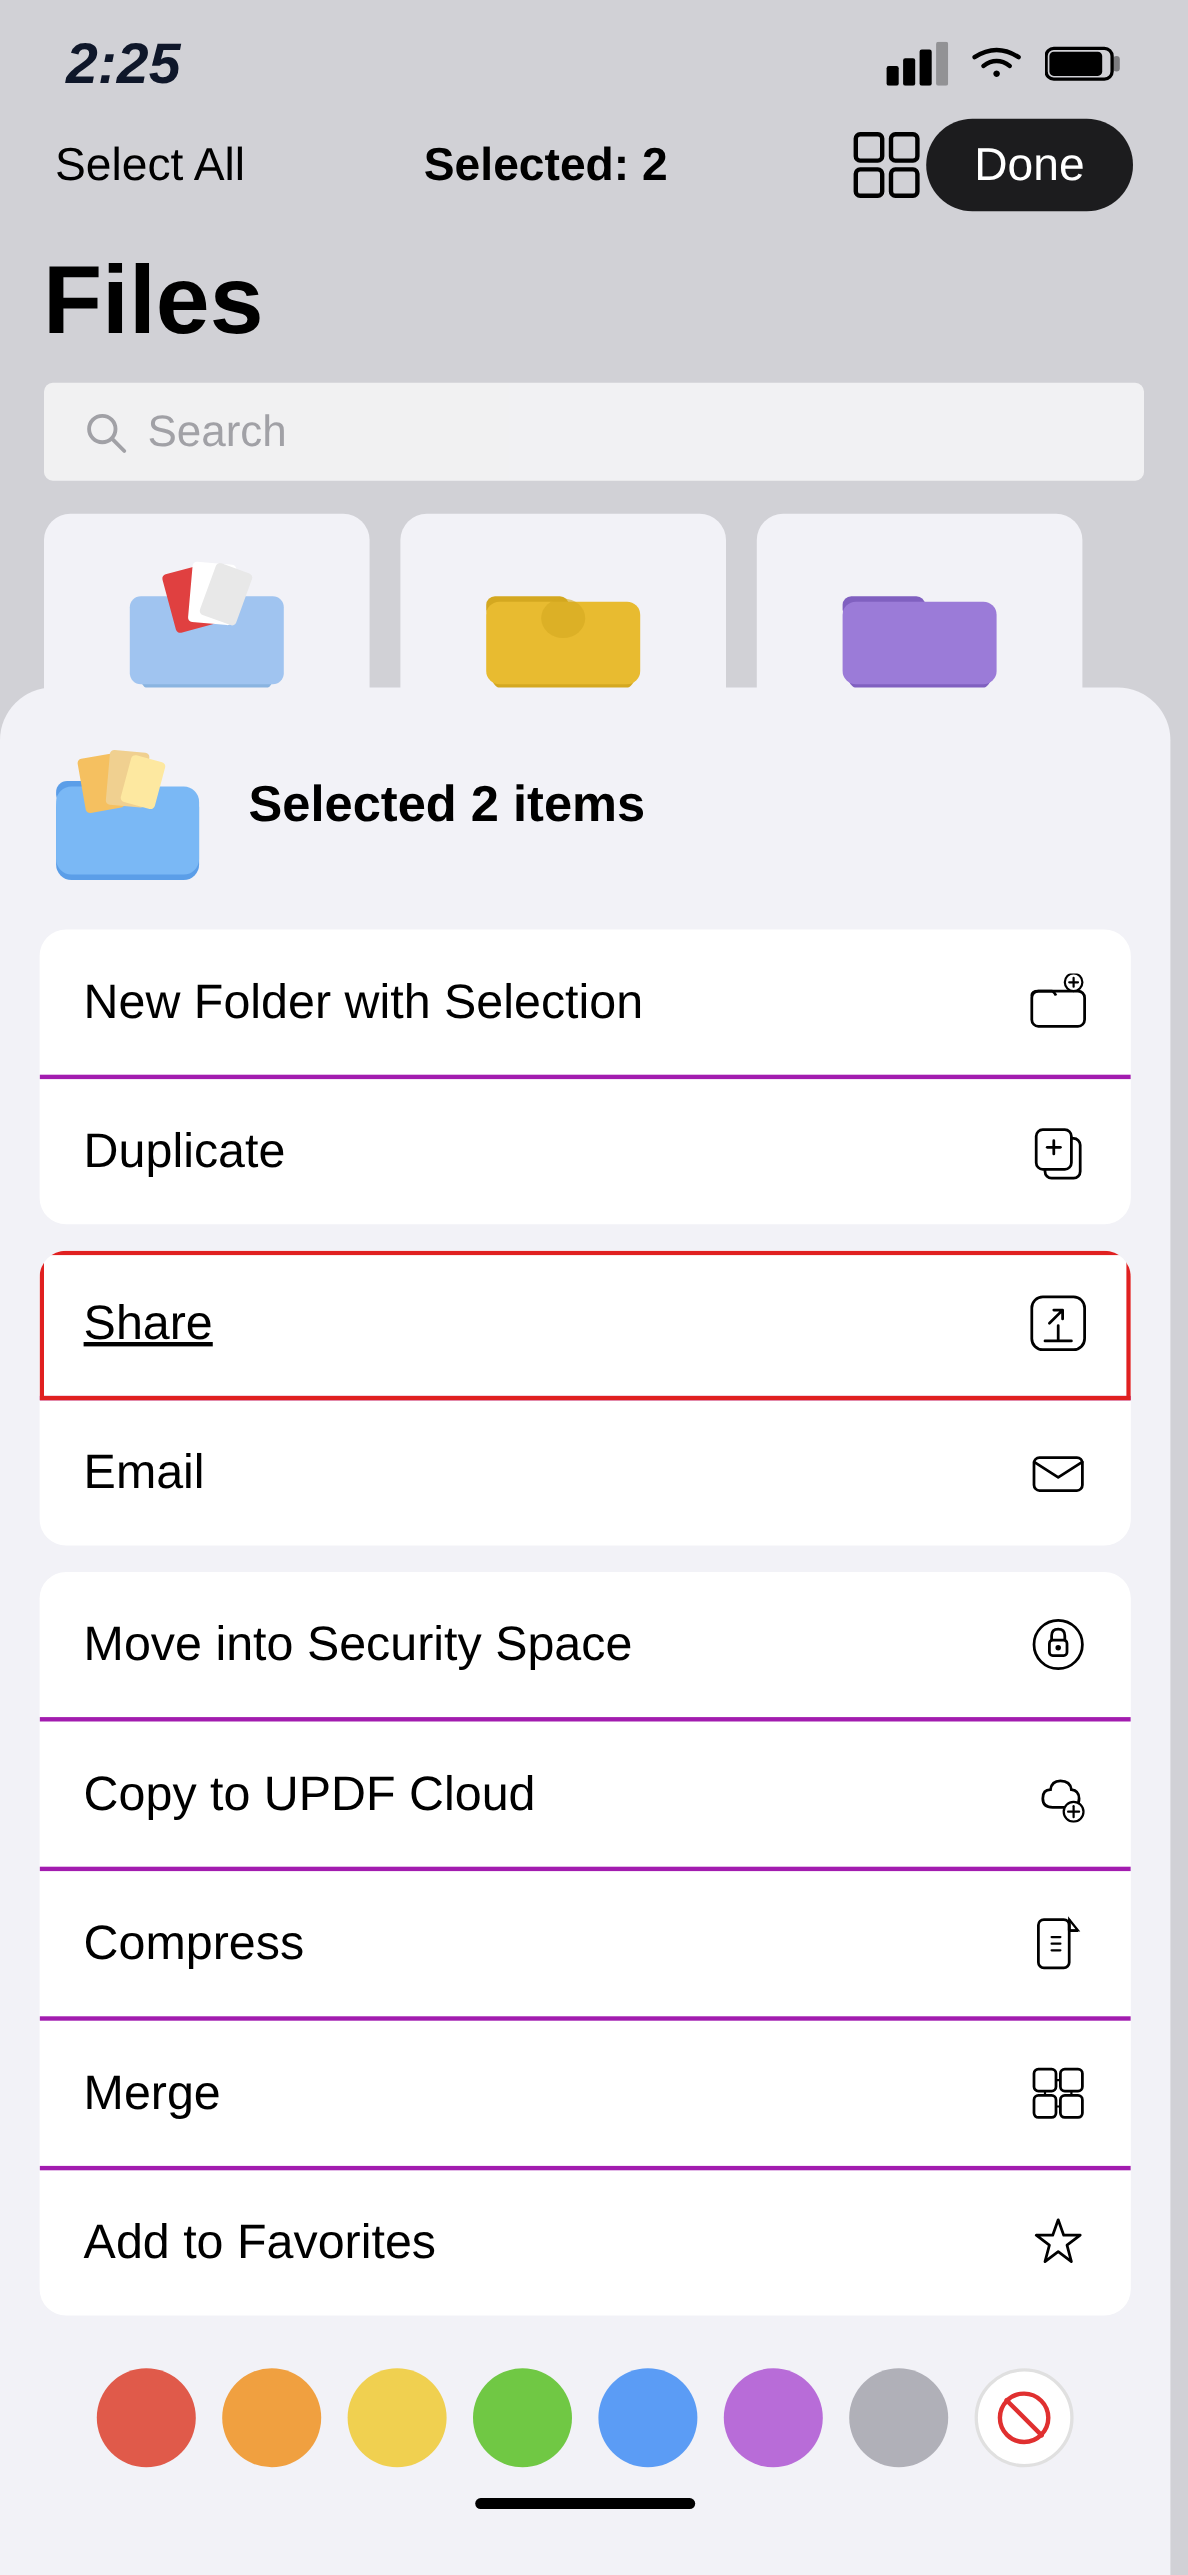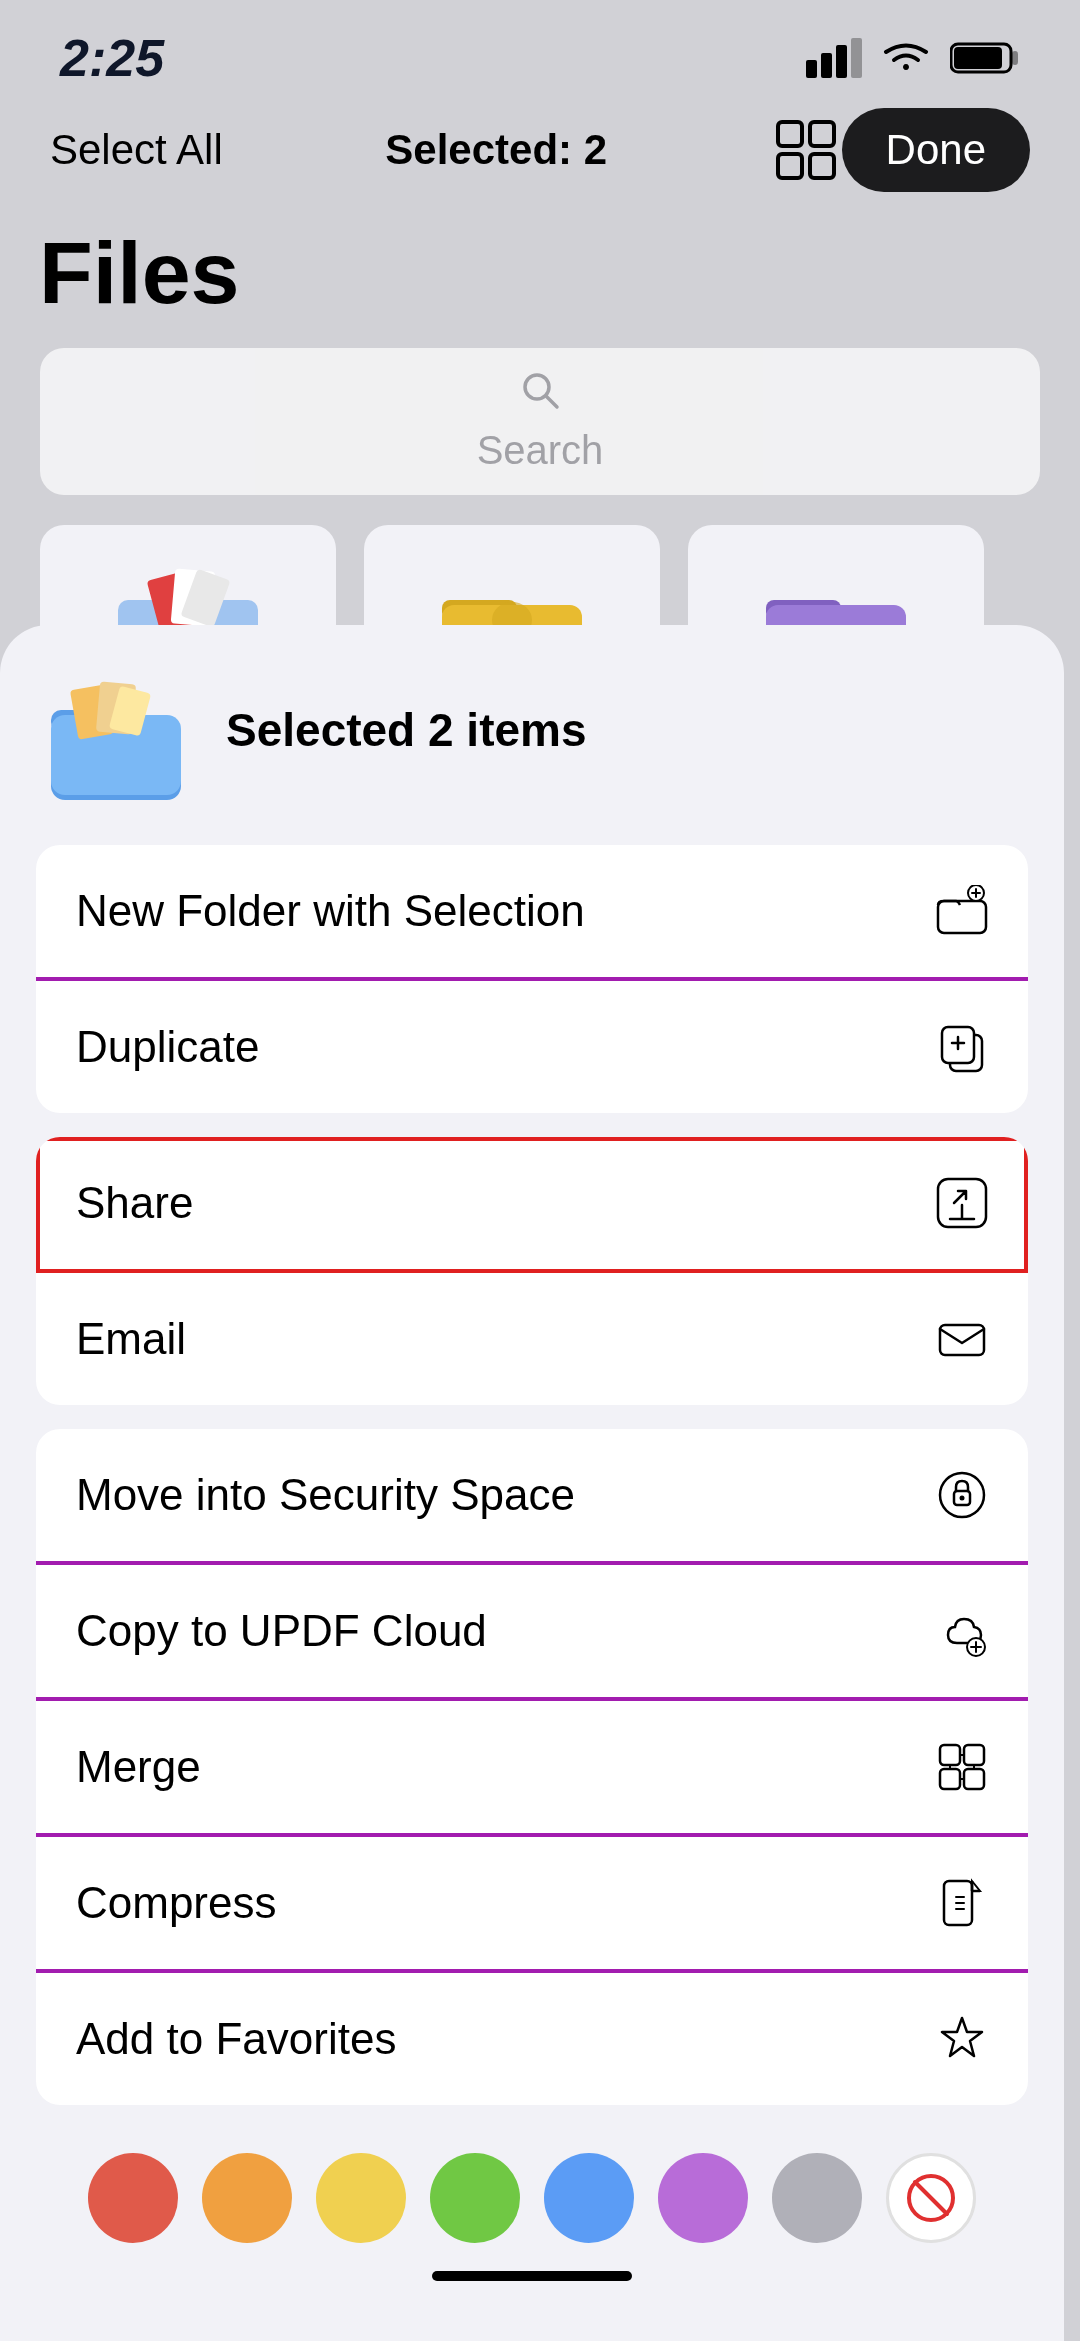--- a/index.html
+++ b/index.html
@@ -95,27 +95,26 @@
 
     
     .search-bar-container {
       padding: 0 40px 30px;
       position: relative;
       z-index: 10;
     }
 
     .search-bar {
       background: #fff;
-      border-radius: 24px;
+      border-radius: 8px;
       padding: 22px 36px;
       display: flex;
       align-items: center;
       gap: 18px;
       opacity: 0.7;
-      flex-direction: column;
     }
 
     .search-placeholder {
       font-size: 40px;
       color: #8e8e93;
     }
 
     
     .folder-grid {
       display: flex;
@@ -202,20 +201,21 @@
       font-weight: 400;
     }
 
     
     .menu-item-share {
       outline: 4px solid #e02020;
       outline-offset: -4px;
       border-radius: 0;
       position: relative;
       z-index: 2;
+      text-decoration: underline;
     }
 
     
     .color-circles-row {
       display: flex;
       align-items: center;
       justify-content: space-around;
       padding: 24px 40px 10px;
     }
 
@@ -419,42 +419,42 @@
     <div class="menu-item">
       <span class="menu-item-label">Copy to UPDF Cloud</span>
       <svg width="52" height="52" viewBox="0 0 52 52">
         <path d="M36 38 Q45 38 45 30 Q45 23 38 22 Q37 14 28 14 Q20 14 19 22 Q12 22 12 30 Q12 38 21 38 Z" stroke="#000" stroke-width="2.5" fill="none"></path>
         <circle cx="40" cy="42" r="9" fill="#fff" stroke="#000" stroke-width="2"></circle>
         <line x1="40" y1="37" x2="40" y2="47" stroke="#000" stroke-width="2" stroke-linecap="round"></line>
         <line x1="35" y1="42" x2="45" y2="42" stroke="#000" stroke-width="2" stroke-linecap="round"></line>
       </svg>
     </div>
     <div class="menu-item">
+      <span class="menu-item-label">Compress</span>
+      <svg width="52" height="52" viewBox="0 0 52 52">
+        <rect x="8" y="4" width="28" height="44" rx="5" stroke="#000" stroke-width="2.5" fill="none"></rect>
+        <path d="M36 4 L44 14 L36 14 Z" stroke="#000" stroke-width="2" fill="none"></path>
+        <line x1="36" y1="4" x2="36" y2="14" stroke="#000" stroke-width="2.5"></line>
+        <line x1="36" y1="14" x2="44" y2="14" stroke="#000" stroke-width="2.5"></line>
+        <line x1="20" y1="20" x2="28" y2="20" stroke="#000" stroke-width="2" stroke-linecap="round"></line>
+        <line x1="20" y1="26" x2="28" y2="26" stroke="#000" stroke-width="2" stroke-linecap="round"></line>
+        <line x1="20" y1="32" x2="28" y2="32" stroke="#000" stroke-width="2" stroke-linecap="round"></line>
+      </svg>
+    </div>
+    <div class="menu-item">
       <span class="menu-item-label">Merge</span>
       <svg width="52" height="52" viewBox="0 0 52 52">
         <rect x="4" y="4" width="20" height="20" rx="4" stroke="#000" stroke-width="2.5" fill="none"></rect>
         <rect x="28" y="4" width="20" height="20" rx="4" stroke="#000" stroke-width="2.5" fill="none"></rect>
         <rect x="4" y="28" width="20" height="20" rx="4" stroke="#000" stroke-width="2.5" fill="none"></rect>
         <rect x="28" y="28" width="20" height="20" rx="4" stroke="#000" stroke-width="2.5" fill="none"></rect>
         <line x1="14" y1="24" x2="14" y2="28" stroke="#000" stroke-width="2" stroke-dasharray="3,2"></line>
         <line x1="38" y1="24" x2="38" y2="28" stroke="#000" stroke-width="2" stroke-dasharray="3,2"></line>
         <line x1="24" y1="14" x2="28" y2="14" stroke="#000" stroke-width="2" stroke-dasharray="3,2"></line>
         <line x1="24" y1="38" x2="28" y2="38" stroke="#000" stroke-width="2" stroke-dasharray="3,2"></line>
-      </svg>
-    </div>
-    <div class="menu-item">
-      <span class="menu-item-label">Compress</span>
-      <svg width="52" height="52" viewBox="0 0 52 52">
-        <rect x="8" y="4" width="28" height="44" rx="5" stroke="#000" stroke-width="2.5" fill="none"></rect>
-        <path d="M36 4 L44 14 L36 14 Z" stroke="#000" stroke-width="2" fill="none"></path>
-        <line x1="36" y1="4" x2="36" y2="14" stroke="#000" stroke-width="2.5"></line>
-        <line x1="36" y1="14" x2="44" y2="14" stroke="#000" stroke-width="2.5"></line>
-        <line x1="20" y1="20" x2="28" y2="20" stroke="#000" stroke-width="2" stroke-linecap="round"></line>
-        <line x1="20" y1="26" x2="28" y2="26" stroke="#000" stroke-width="2" stroke-linecap="round"></line>
-        <line x1="20" y1="32" x2="28" y2="32" stroke="#000" stroke-width="2" stroke-linecap="round"></line>
       </svg>
     </div>
     <div class="menu-item">
       <span class="menu-item-label">Add to Favorites</span>
       <svg width="52" height="52" viewBox="0 0 52 52">
         <polygon points="26,5 31,19 46,19 34,28 38,43 26,34 14,43 18,28 6,19 21,19" stroke="#000" stroke-width="2.5" fill="none" stroke-linejoin="round"></polygon>
       </svg>
     </div>
   </div>
 

